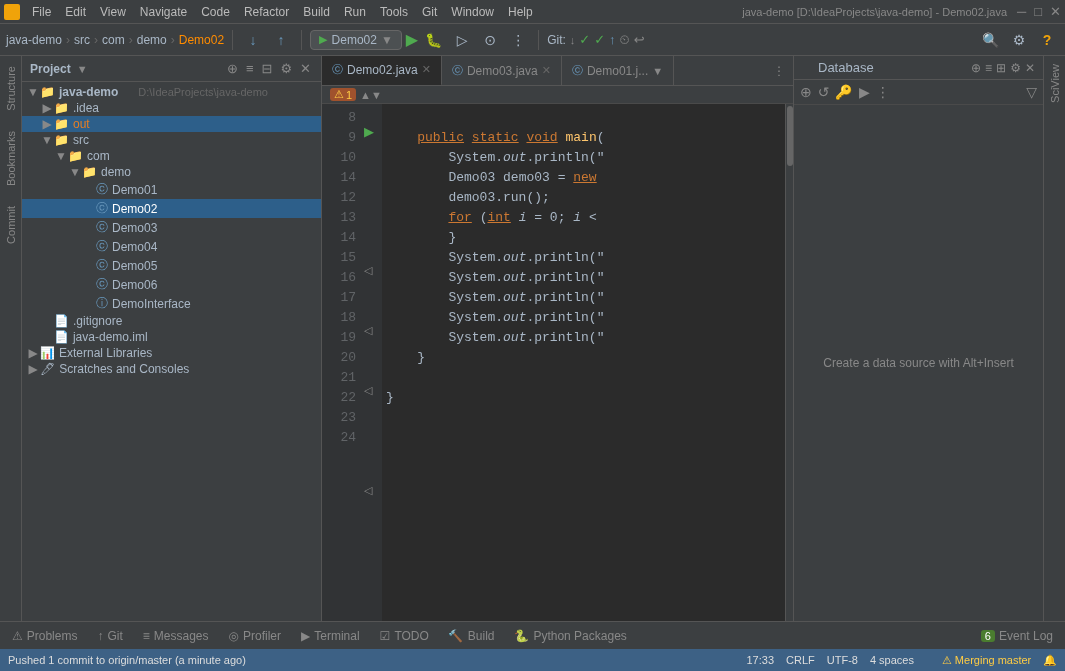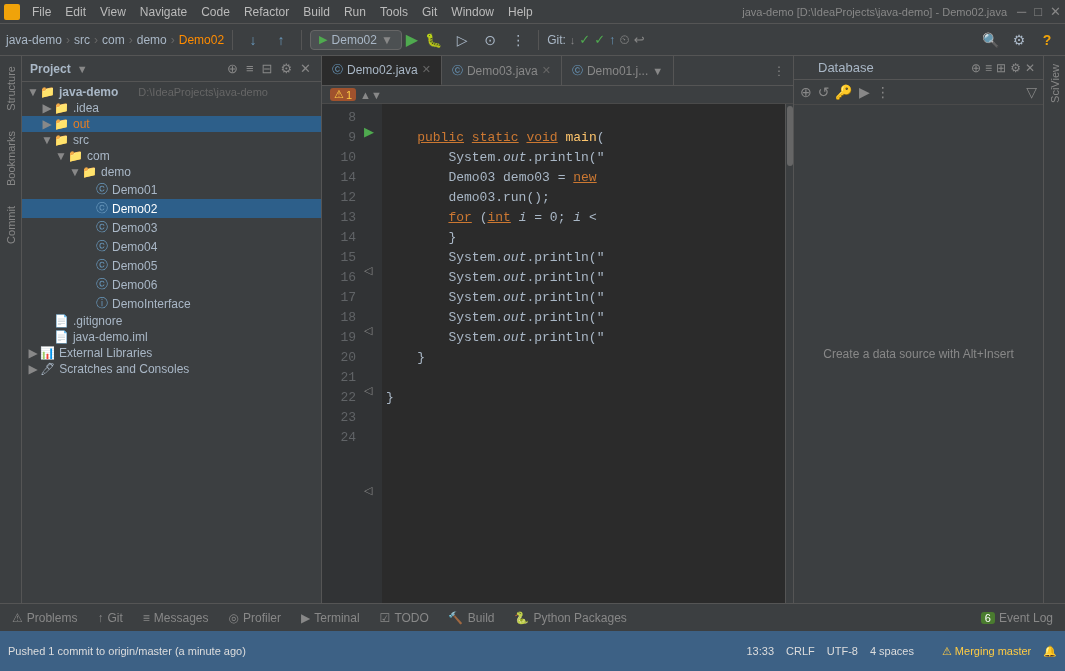--- a/index.html
+++ b/index.html
@@ -370,21 +370,21 @@
       align-items: center;
       gap: 4px;
       color: #888;
       font-size: 12px;
       cursor: pointer;
       padding: 2px 4px;
     }
 
     
     .status-bar {
-      height: 40px;
+      height: 22px;
       background: #3d6185;
       display: flex;
       align-items: center;
       padding: 0 8px;
       font-size: 11px;
       color: #ddd;
       gap: 8px;
     }
     .status-left { flex: 1; }
     .status-right { display: flex; gap: 12px; align-items: center; }
@@ -790,20 +790,20 @@
   </div>
   <div style="margin-left:auto;" class="bottom-tab">
     <span style="background:#4a7c2f;color:#fff;border-radius:3px;padding:0 4px;font-size:11px;">6</span>
     <span>Event Log</span>
   </div>
 </div>
 
 <div class="status-bar">
   <span class="status-left status-item">Pushed 1 commit to origin/master (a minute ago)</span>
   <div class="status-right">
-    <span class="status-item">13:33</span>
+    <span class="status-item">17:33</span>
     <span class="status-item">CRLF</span>
     <span class="status-item">UTF-8</span>
     <span class="status-item">4 spaces</span>
     <span class="status-item status-warning">⚠ Merging master</span>
     <span class="status-item">🔔</span>
   </div>
 </div>
 
 </body></html>

